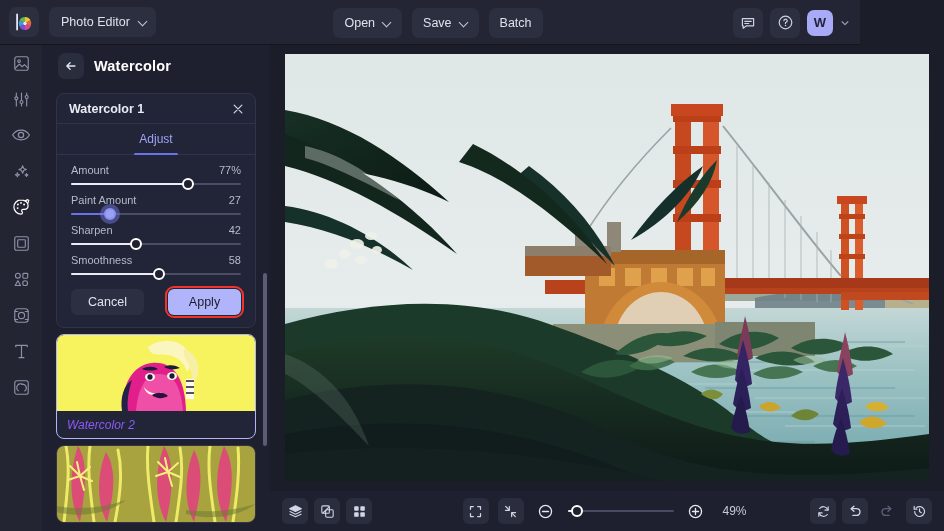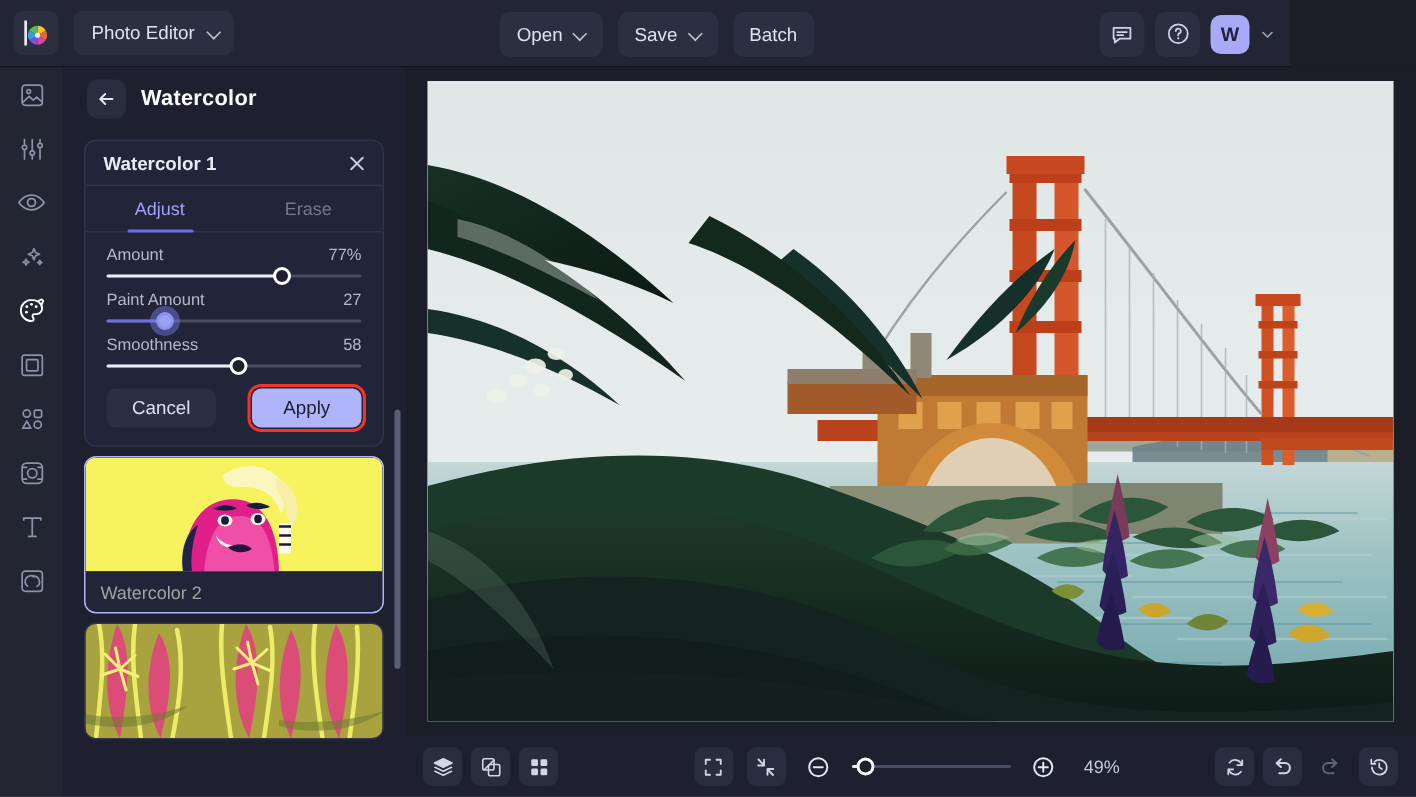--- a/index.html
+++ b/index.html
@@ -152,21 +152,21 @@
     outline: 2px solid #f1342a; outline-offset: 1px;
   }
 
   .preset {
     margin: 6px 14px 0 14px; border-radius: 8px; overflow: hidden;
     border: 1px solid #30334a; background: #222437;
   }
   .preset.selected { border-color: #b0b4fb; }
   .preset-thumb { height: 76px; position: relative; overflow: hidden; }
   .preset-name { height: 27px; display: flex; align-items: center; padding-left: 10px;
-    color: #a3a3a3; font-size: 12px; }
+    color: #8b5cf6; font-size: 12px; font-style: italic; }
 
   .panel-scrollbar {
     position: absolute; right: 3px; top: 228px; width: 4px; height: 173px;
     background: #5a5d73; border-radius: 3px;
   }
 
   
   .canvas-area {
     position: absolute; left: 270px; top: 45px; width: 674px; height: 445px;
     background: #1b1d29; display: flex; align-items: center; justify-content: center;
@@ -365,21 +365,20 @@
         <span class="card-title">Watercolor 1</span>
         <span class="x-btn">
           <svg width="14" height="14" viewBox="0 0 16 16" fill="none" stroke="currentColor" stroke-width="1.5">
             <path d="M3.6 3.6 12.4 12.4M12.4 3.6 3.6 12.4" stroke-linecap="round"></path>
           </svg>
         </span>
       </div>
 
       <div class="tabs">
         <div class="tab active">Adjust</div>
-        <div class="tab">Erase</div>
       </div>
 
       <div class="sliders">
         <div class="slider-row">
           <div class="slider-labels">
             <span>Amount</span>
             <span class="slider-val">77%</span>
           </div>
           <div class="track">
             <div class="fill" style="width:69%"></div>
@@ -391,20 +390,30 @@
           <div class="slider-labels">
             <span>Paint Amount</span>
             <span class="slider-val">27</span>
           </div>
           <div class="track focus">
             <div class="fill" style="width:23%"></div>
             <div class="thumb" style="left:23%"></div>
           </div>
         </div>
 
+        <div class="slider-row">
+          <div class="slider-labels">
+            <span>Sharpen</span>
+            <span class="slider-val">42</span>
+          </div>
+          <div class="track">
+            <div class="fill" style="width:38%"></div>
+            <div class="thumb" style="left:38%"></div>
+          </div>
+        </div>
 
         <div class="slider-row">
           <div class="slider-labels">
             <span>Smoothness</span>
             <span class="slider-val">58</span>
           </div>
           <div class="track">
             <div class="fill" style="width:52%"></div>
             <div class="thumb" style="left:52%"></div>
           </div>

